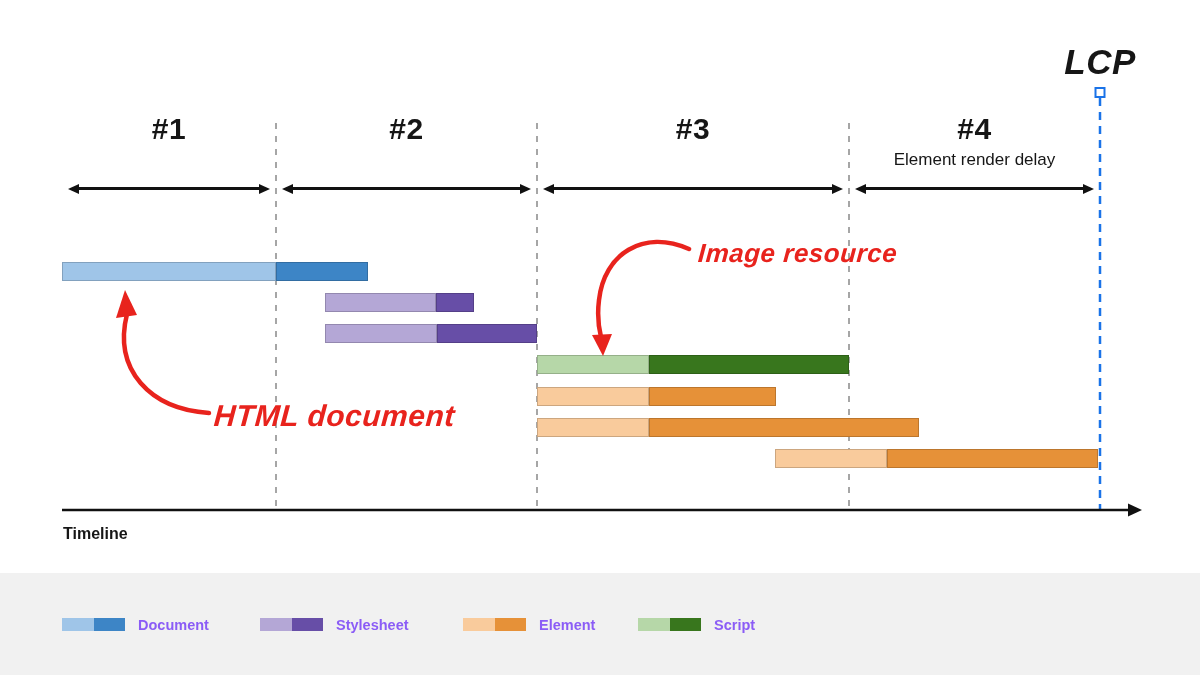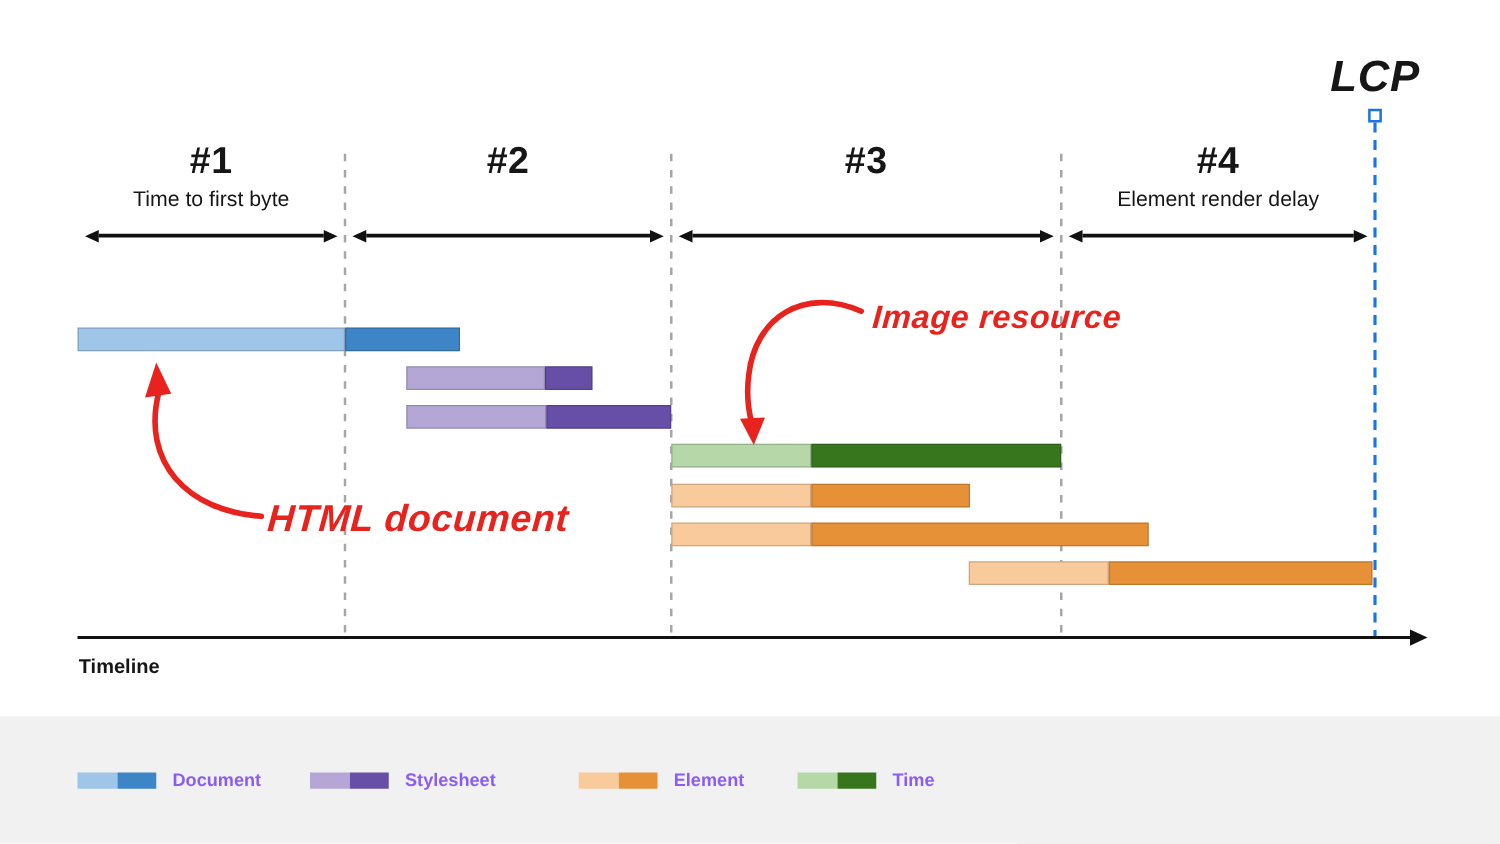--- a/index.html
+++ b/index.html
@@ -83,21 +83,20 @@
     <line class="divider" x1="849" y1="123" x2="849" y2="509"></line>
     <line class="lcp-line" x1="1100" y1="98" x2="1100" y2="509"></line>
     <rect class="lcp-square" x="1095.5" y="88" width="9" height="9"></rect>
     <line class="axis" x1="62" y1="510" x2="1130" y2="510"></line>
     <polygon class="axis-head" points="1128,503.5 1128,516.5 1142,510"></polygon>
   </svg>
 
   <div id="phases">
       <div class="phase" style="left: 62px; width: 214px;">
         <div class="phase-num">#1</div>
-        <div class="phase-sub">Time to first byte</div>
         <div class="phase-arrow">
           <span class="ah left"></span>
           <span class="aline"></span>
           <span class="ah right"></span>
         </div>
       </div>
       <div class="phase" style="left: 276px; width: 261px;">
         <div class="phase-num">#2</div>
         <div class="phase-arrow">
           <span class="ah left"></span>
@@ -152,30 +151,30 @@
   <div class="timeline-label">Timeline</div>
   <div class="annotation anno-html">HTML document</div>
   <div class="annotation anno-img">Image resource</div>
 
   <div class="legend" id="legend">
       <div class="legend-item" style="left: 62px;">
         <span class="sw" style="background:#9fc5e8"></span>
         <span class="sw" style="background:#3d85c6"></span>
         <span class="legend-label">Document</span>
       </div>
-      <div class="legend-item" style="left: 248px;">
+      <div class="legend-item" style="left: 260px;">
         <span class="sw" style="background:#b4a7d6"></span>
         <span class="sw" style="background:#674ea7"></span>
         <span class="legend-label">Stylesheet</span>
       </div>
       <div class="legend-item" style="left: 463px;">
         <span class="sw" style="background:#f9cb9c"></span>
         <span class="sw" style="background:#e69138"></span>
         <span class="legend-label">Element</span>
       </div>
       <div class="legend-item" style="left: 638px;">
         <span class="sw" style="background:#b6d7a8"></span>
         <span class="sw" style="background:#38761d"></span>
-        <span class="legend-label">Time</span>
+        <span class="legend-label">Script</span>
       </div>
     </div>
 
 </div>
 
 </body></html>

